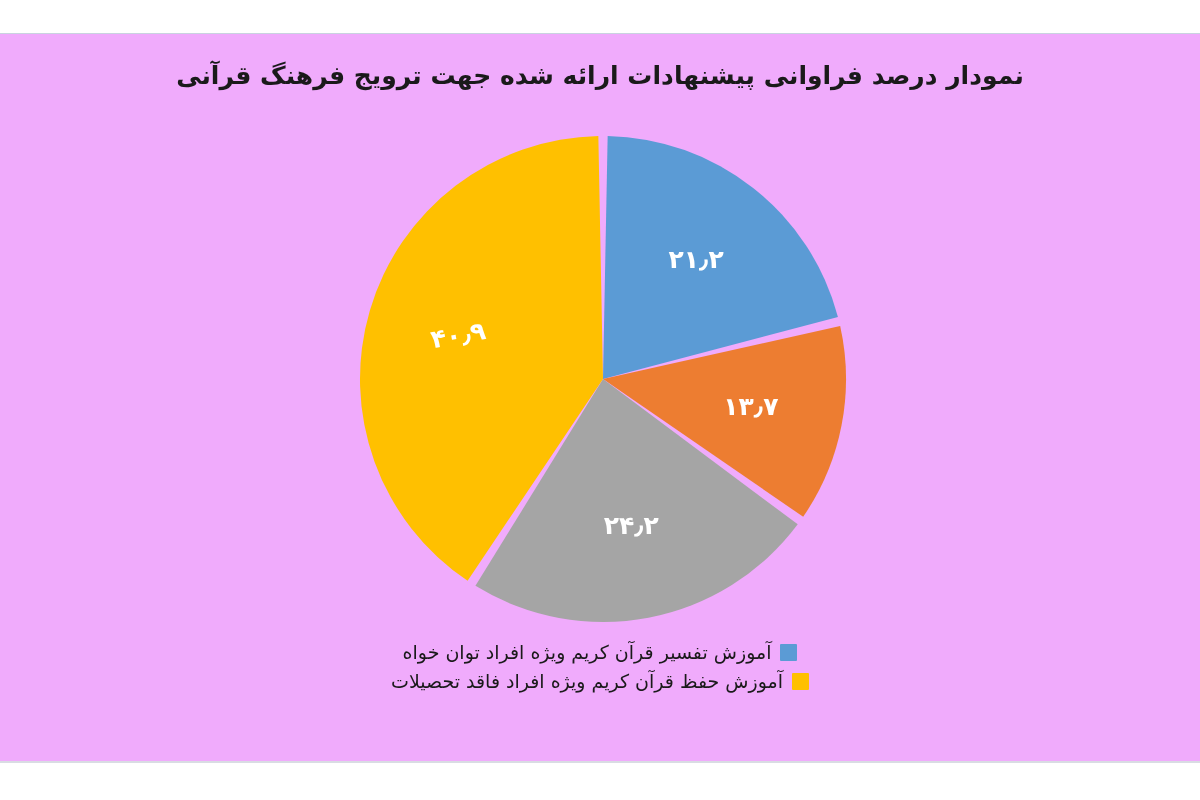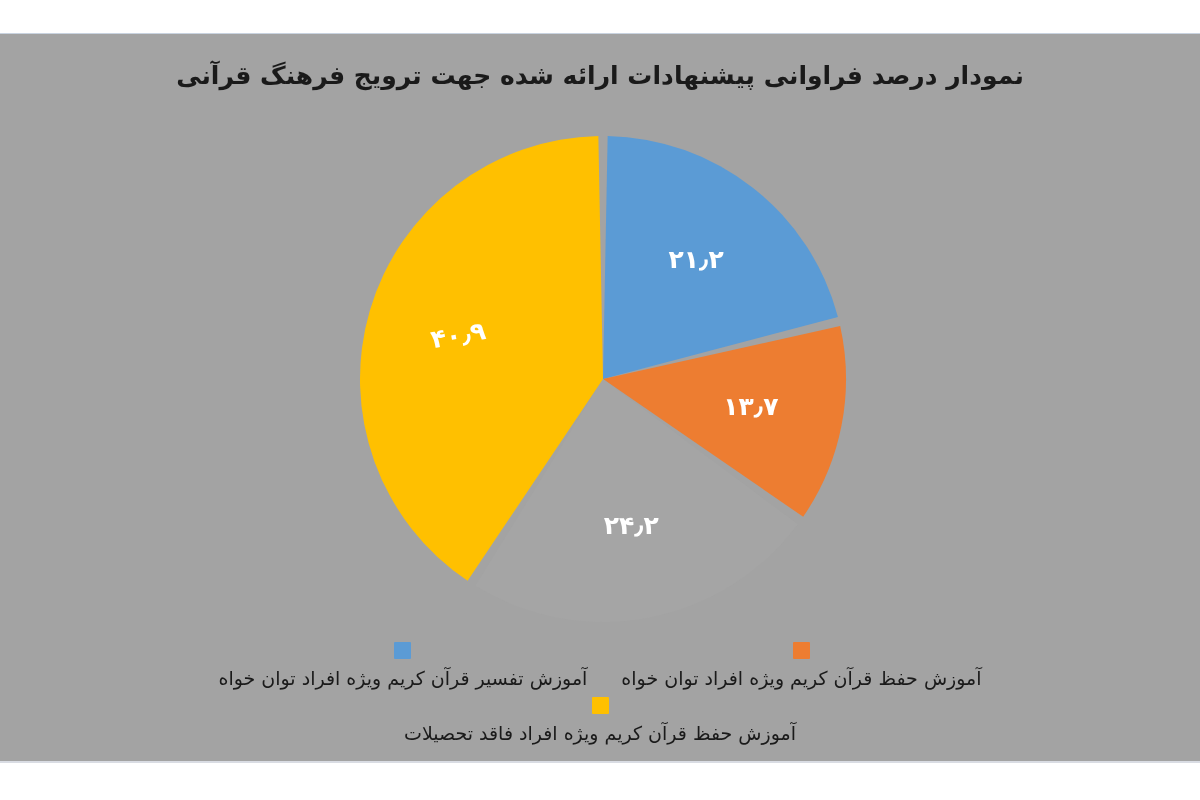--- a/index.html
+++ b/index.html
@@ -31,21 +31,21 @@
   }
   .rule-top { top: 33px; }
   .rule-bottom { top: 761px; background: #d9dce3; }
 
   .chart-area {
     position: absolute;
     left: 0;
     top: 34px;
     width: 1200px;
     height: 727px;
-    background: #a3a3a3;
+    background: #f0abfc;
   }
 
   .chart-title {
     position: absolute;
     left: 0;
     top: 27px;
     width: 1200px;
     text-align: center;
     direction: rtl;
     font-size: 25px;
@@ -92,21 +92,21 @@
   .legend-row {
     display: flex;
     flex-direction: row;
     align-items: center;
     justify-content: center;
     gap: 34px;
     direction: rtl;
   }
   .legend-item {
     display: flex;
-    flex-direction: column;
+    flex-direction: row;
     align-items: center;
     gap: 9px;
     direction: rtl;
   }
   .legend-swatch {
     width: 17px;
     height: 17px;
     flex: 0 0 auto;
     border-radius: 1px;
   }
@@ -143,24 +143,20 @@
             <text class="slice-label" x="397.9" y="278.7" transform="rotate(0 397.9 278.7)">۱۳٫۷</text>
             <text class="slice-label" x="278.2" y="398.0" transform="rotate(0 278.2 398.0)">۲۴٫۲</text>
             <text class="slice-label" x="105.5" y="207.5" transform="rotate(-10 105.5 207.5)">۴۰٫۹</text>
           </g>
       </svg>
     </div>
 
     <div class="legend" id="legend-root">
         <div class="legend-row">
           <div class="legend-item">
-            <span class="legend-swatch" style="background: rgb(237, 125, 49);"></span>
-            <span class="legend-text">آموزش حفظ قرآن کریم ویژه افراد توان خواه</span>
-          </div>
-          <div class="legend-item">
             <span class="legend-swatch" style="background: rgb(91, 155, 213);"></span>
             <span class="legend-text">آموزش تفسیر قرآن کریم ویژه افراد توان خواه</span>
           </div>
         </div>
         <div class="legend-row">
           <div class="legend-item">
             <span class="legend-swatch" style="background: rgb(255, 192, 0);"></span>
             <span class="legend-text">آموزش حفظ قرآن کریم ویژه افراد فاقد تحصیلات</span>
           </div>
         </div>

